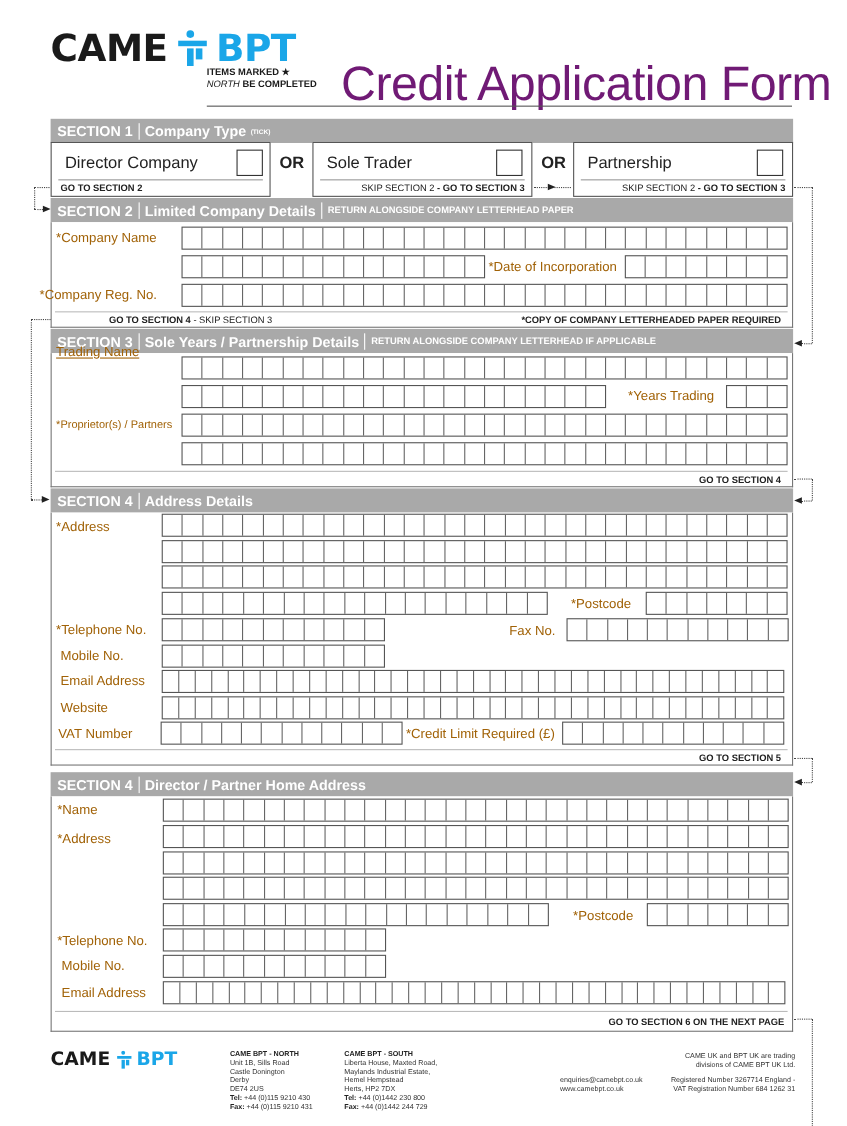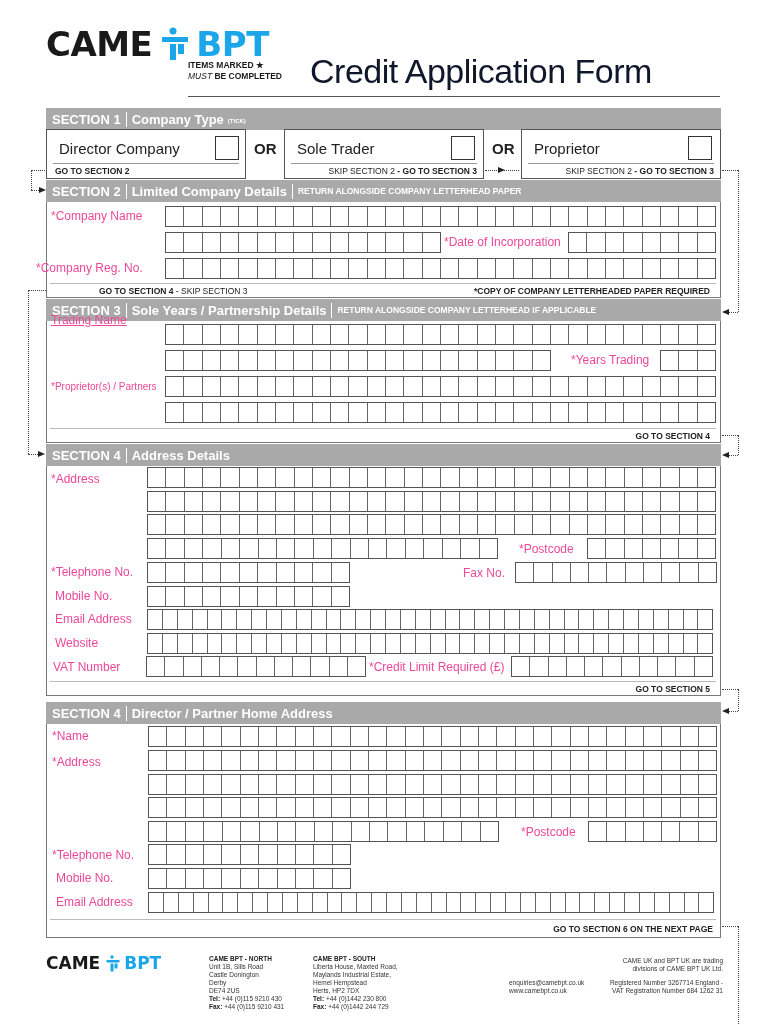--- a/index.html
+++ b/index.html
@@ -7,21 +7,21 @@
   body { font-family: "Liberation Sans", sans-serif; color: #222; position: relative; }
 
   
   .logo { position: absolute; left: 46px; top: 24px; display: flex; align-items: center; font-weight: bold; font-size: 34px; letter-spacing: -0.5px; }
   .logo .came { color: #1a1a1a; font-family: "DejaVu Sans", sans-serif; font-weight: bold; }
   .logo .bpt { color: #1aa6e8; font-family: "DejaVu Sans", sans-serif; font-weight: bold; margin-left: 6px; }
   .logo .mark { width: 30px; height: 34px; margin-left: 8px; position: relative; }
   .items-marked { position: absolute; left: 188px; top: 60px; font-size: 8.5px; font-weight: bold; line-height: 11px; color: #1a1a1a; }
   .items-marked i { font-weight: normal; }
   .header-rule { position: absolute; left: 188px; top: 96px; width: 532px; height: 1px; background: #555; }
-  .title { position: absolute; left: 310px; top: 52px; font-size: 34px; font-weight: normal; color: #0f172a; letter-spacing: -0.5px; }
+  .title { position: absolute; left: 310px; top: 52px; font-size: 44px; font-weight: normal; color: #701a75; letter-spacing: -0.5px; }
 
   
   .sec-bar { position: absolute; left: 46px; width: 675px; height: 22px; background: #a9a9a9; color: #fff; display: flex; align-items: center; padding-left: 6px; font-size: 13px; white-space: nowrap; }
   .sec-bar .num { font-weight: bold; font-size: 13px; }
   .sec-bar .sep { width: 1px; height: 15px; background: #fff; margin: 0 5px; }
   .sec-bar .name { font-weight: bold; }
   .sec-bar .tiny { font-size: 6px; font-weight: bold; margin-left: 4px; margin-top: 3px; }
   .sec-bar .note { font-size: 8.5px; font-weight: bold; margin-left: 0; }
 
   .sec-box { position: absolute; left: 46px; width: 675px; border: 1px solid #777; border-top: none; background: #fff; }
@@ -29,21 +29,21 @@
   
   .opt { position: absolute; height: 50px; border: 1px solid #555; background: #fff; }
   .opt .label { position: absolute; left: 12px; top: 10px; font-size: 15px; color: #222; }
   .opt .chk { position: absolute; top: 6px; width: 24px; height: 24px; border: 1.5px solid #333; background: #fff; cursor: pointer; }
   .opt .rule { position: absolute; left: 6px; right: 6px; top: 33px; height: 1px; background: #999; }
   .opt .sub { position: absolute; top: 36px; font-size: 8.5px; white-space: nowrap; }
   .opt .sub b { font-weight: bold; }
   .or { position: absolute; font-weight: bold; font-size: 15px; color: #222; }
 
   
-  .lbl { position: absolute; font-size: 12px; color: #ec4899; white-space: nowrap; }
+  .lbl { position: absolute; font-size: 12px; color: #a16207; white-space: nowrap; }
   .lbl.sm { font-size: 10px; }
   .note-bold { position: absolute; font-size: 8.5px; font-weight: bold; white-space: nowrap; color: #222; }
   .note-bold .thin { font-weight: normal; }
   .hr { position: absolute; height: 1px; background: #bbb; }
 
   
   .cells { position: absolute; display: flex; height: 21px; border: 1px solid #555; background: #fff; cursor: text; }
   .cells span { flex: 1 1 0; border-right: 1px solid #666; }
   .cells span:last-child { border-right: none; }
 
@@ -73,21 +73,21 @@
       <rect x="2" y="10" width="26" height="5" fill="#1aa6e8"></rect>
       <rect x="10" y="17" width="6" height="16" fill="#1aa6e8"></rect>
       <rect x="18" y="17" width="6" height="10" fill="#1aa6e8"></rect>
     </svg>
   </span>
   <span class="bpt">BPT</span>
 </div>
 
 <div class="items-marked">
   <div>ITEMS MARKED ★</div>
-  <div><i>MUST</i><span> BE COMPLETED</span></div>
+  <div><i>NORTH</i><span> BE COMPLETED</span></div>
 </div>
 <div class="title">Credit Application Form</div>
 <div class="header-rule"></div>
 
 <div class="sec-bar" style="top:108px;">
   <span class="num">SECTION 1</span>
   <span class="sep"></span>
   <span class="name">Company Type</span>
   <span class="tiny">(TICK)</span>
 </div>
@@ -102,21 +102,21 @@
 
 <div class="opt" style="left:284px; top:129px; width:200px;">
   <span class="label">Sole Trader</span>
   <span class="chk" style="left:166px;"></span>
   <span class="rule"></span>
   <span class="sub" style="right:6px;"><span>SKIP SECTION 2</span><b> - GO TO SECTION 3</b></span>
 </div>
 <span class="or" style="left:492px; top:140px;">OR</span>
 
 <div class="opt" style="left:521px; top:129px; width:200px;">
-  <span class="label">Proprietor</span>
+  <span class="label">Partnership</span>
   <span class="chk" style="left:166px;"></span>
   <span class="rule"></span>
   <span class="sub" style="right:6px;"><span>SKIP SECTION 2</span><b> - GO TO SECTION 3</b></span>
 </div>
 
 <div class="dot-h" style="left:485px; top:170px; width:34px;"></div>
 <div class="arrow-r" style="left:498px; top:167px;"></div>
 <div class="dot-v" style="left:31px; top:170px; height:20px;"></div>
 <div class="dot-h" style="left:31px; top:170px; width:14px;"></div>
 <div class="dot-h" style="left:31px; top:190px; width:10px;"></div>

